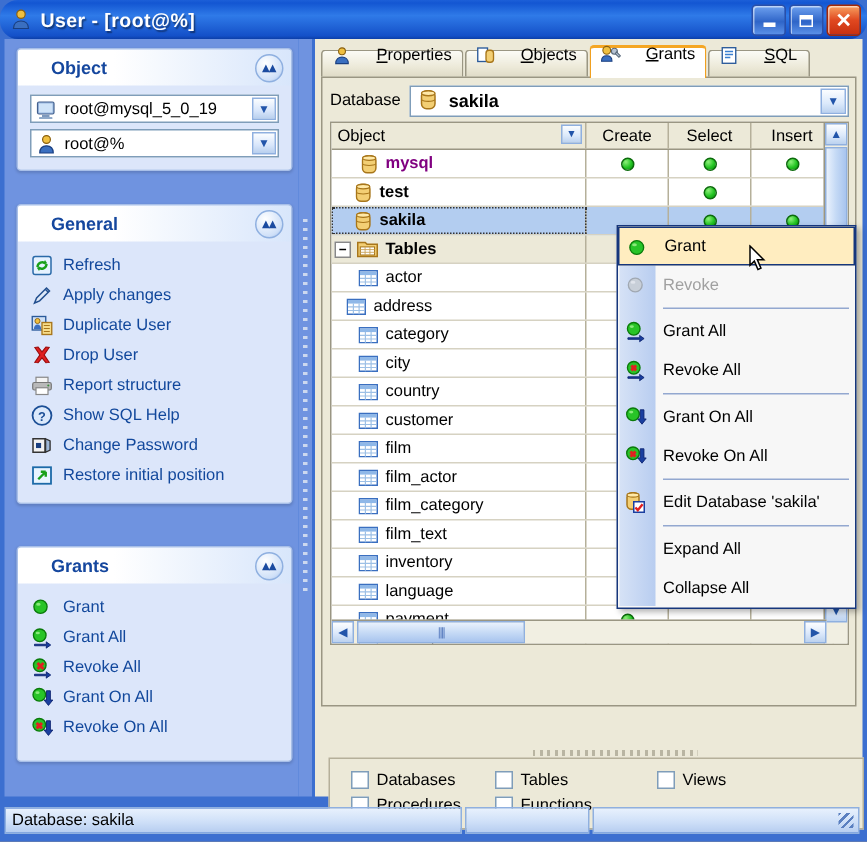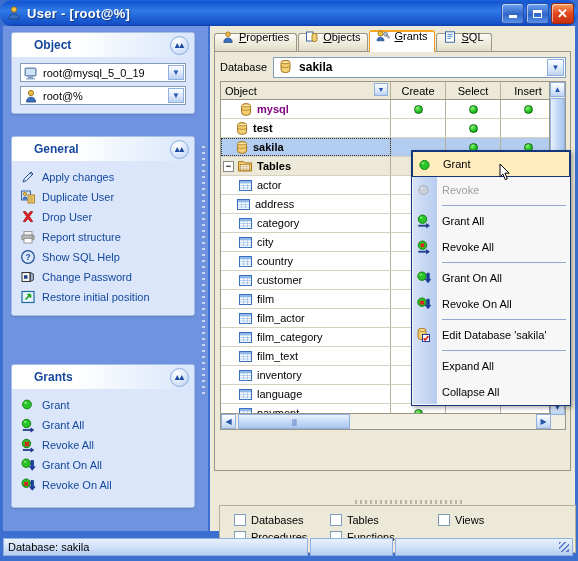--- a/index.html
+++ b/index.html
@@ -100,21 +100,21 @@
   .main{
     position:absolute;left:207px;top:0;width:365px;height:505px;
     background:#ece9d8;
   }
   .tabstrip{position:absolute;left:4px;top:4px;height:22px;display:flex;align-items:flex-end;}
   .tab{
     height:19px;padding:0 7px 12px 6px;margin-right:1px;
     background:linear-gradient(to bottom,#fbfbf6,#ece9d8 60%,#ddd9c4);
     border:1px solid #9a9683;border-bottom:none;
     border-radius:3px 3px 0 0;
-    display:flex;align-items:center;gap:4px;font-size:11px;color:#000;
+    display:flex;align-items:center;gap:16px;font-size:11px;color:#000;
     box-sizing:border-box;
   }
   .tab.active{
     height:22px;background:#fff;border-color:#f0a020 #f0a020 #fff;
     border-top:2px solid #f5a623;
     font-weight:normal;z-index:3;
   }
   .tab .ticon{width:14px;height:14px;position:relative;flex:0 0 auto;}
   .tab u{text-decoration:underline;}
 
@@ -318,20 +318,31 @@
         </div>
       </div>
 
       <div class="panel" style="top:110px;">
         <div class="panel-head">
           <span class="panel-title">General</span>
           <span class="panel-chev">▴▴</span>
         </div>
         <div class="panel-body">
 
+          <div class="menurow">
+            <span class="mi">
+              <svg width="16" height="16" viewBox="0 0 16 16">
+                  <rect x="2" y="2" width="12" height="12" rx="1.5" fill="#e6f2ff" stroke="#2a6aa8" stroke-width="1"></rect>
+                  <path d="M5 9a3.2 3.2 0 0 1 5.4-2.3M11 7a3.2 3.2 0 0 1-5.4 2.3" stroke="#19a019" stroke-width="1.6" fill="none"></path>
+                  <path d="M10 4.3l1.5 2.3-2.7.2z" fill="#19a019"></path>
+                  <path d="M6 11.7l-1.5-2.3 2.7-.2z" fill="#19a019"></path>
+                </svg>
+            </span>
+            <span class="ml">Refresh</span>
+          </div>
 
           <div class="menurow">
             <span class="mi">
               <svg width="16" height="16" viewBox="0 0 16 16">
                   <path d="M3 13l1.4-3.4L11 3l2 2-6.6 6.6z" fill="#dfe9f8" stroke="#24508f" stroke-width="1"></path>
                   <path d="M10.2 3.8l2 2" stroke="#24508f" stroke-width="1"></path>
                 </svg>
             </span>
             <span class="ml">Apply changes</span>
           </div>
@@ -629,21 +640,21 @@
                       <path d="M1 5.6h11M1 8h11M4.6 3.4v7.1M8.4 3.4v7.1" stroke="#9dc0e6" stroke-width=".8"></path>
                     </svg>
                   </span>
                   <span>actor</span>
                 </div>
                 <div class="c-num"></div>
                 <div class="c-num"></div>
                 <div class="c-num"></div>
               </div>
               <div class="grow">
-                <div class="c-obj" style="padding-left:16px;">
+                <div class="c-obj" style="padding-left:10px;">
                   <span style="display:inline-flex;">
                     <svg class="icn" width="13" height="11" viewBox="0 0 13 11" style="margin-right:5px;flex:0 0 auto;">
                       <rect x="0.5" y="0.5" width="12" height="10" fill="#fff" stroke="#3a6fc0" stroke-width="1"></rect>
                       <rect x="1" y="1" width="11" height="2.4" fill="#8fb8e8"></rect>
                       <path d="M1 5.6h11M1 8h11M4.6 3.4v7.1M8.4 3.4v7.1" stroke="#9dc0e6" stroke-width=".8"></path>
                     </svg>
                   </span>
                   <span>address</span>
                 </div>
                 <div class="c-num"></div>

